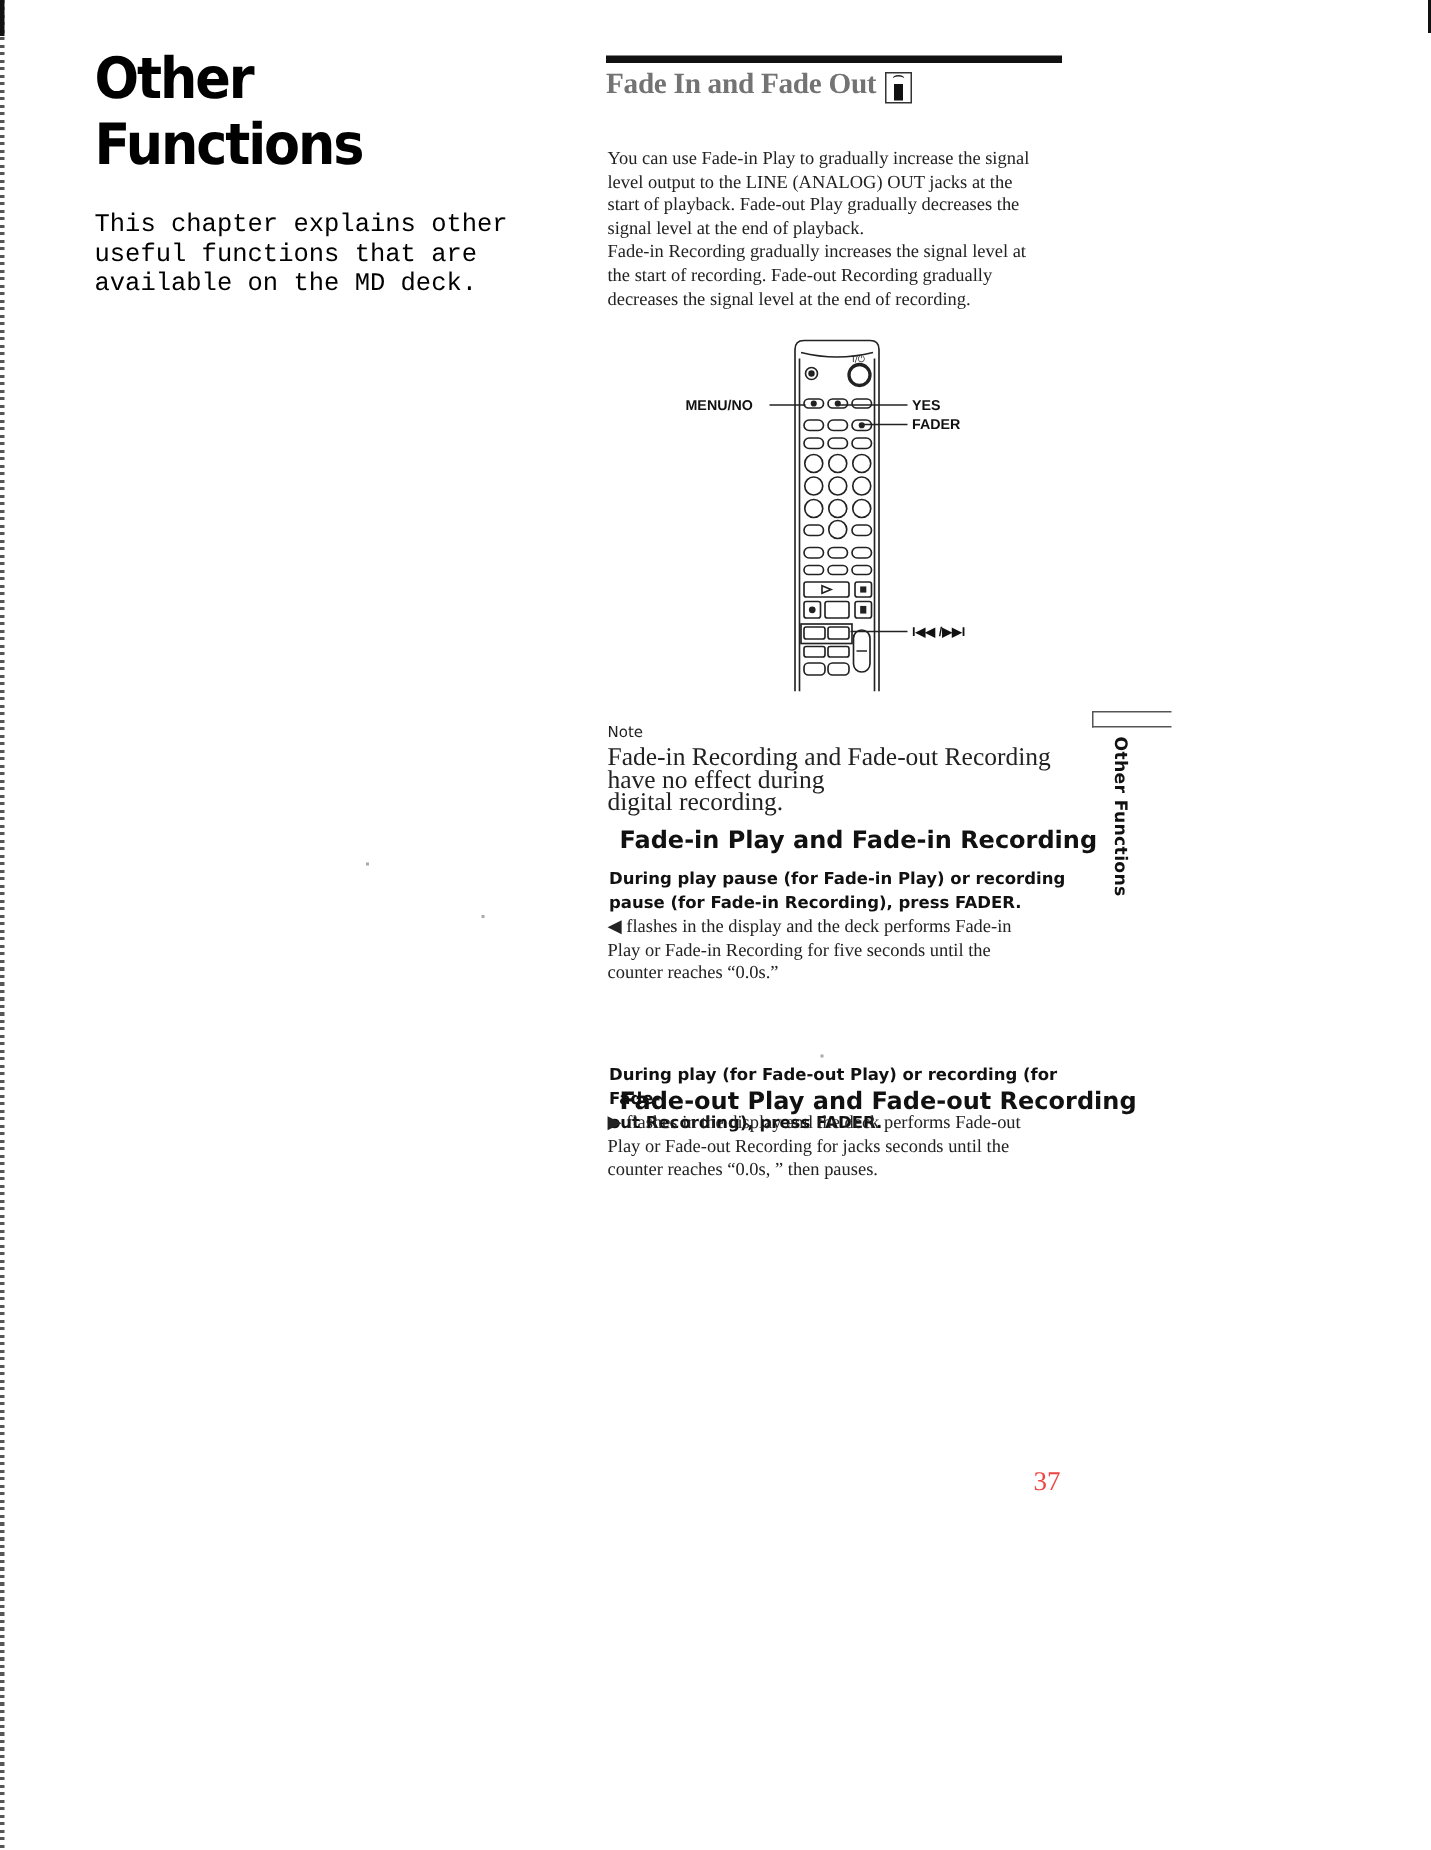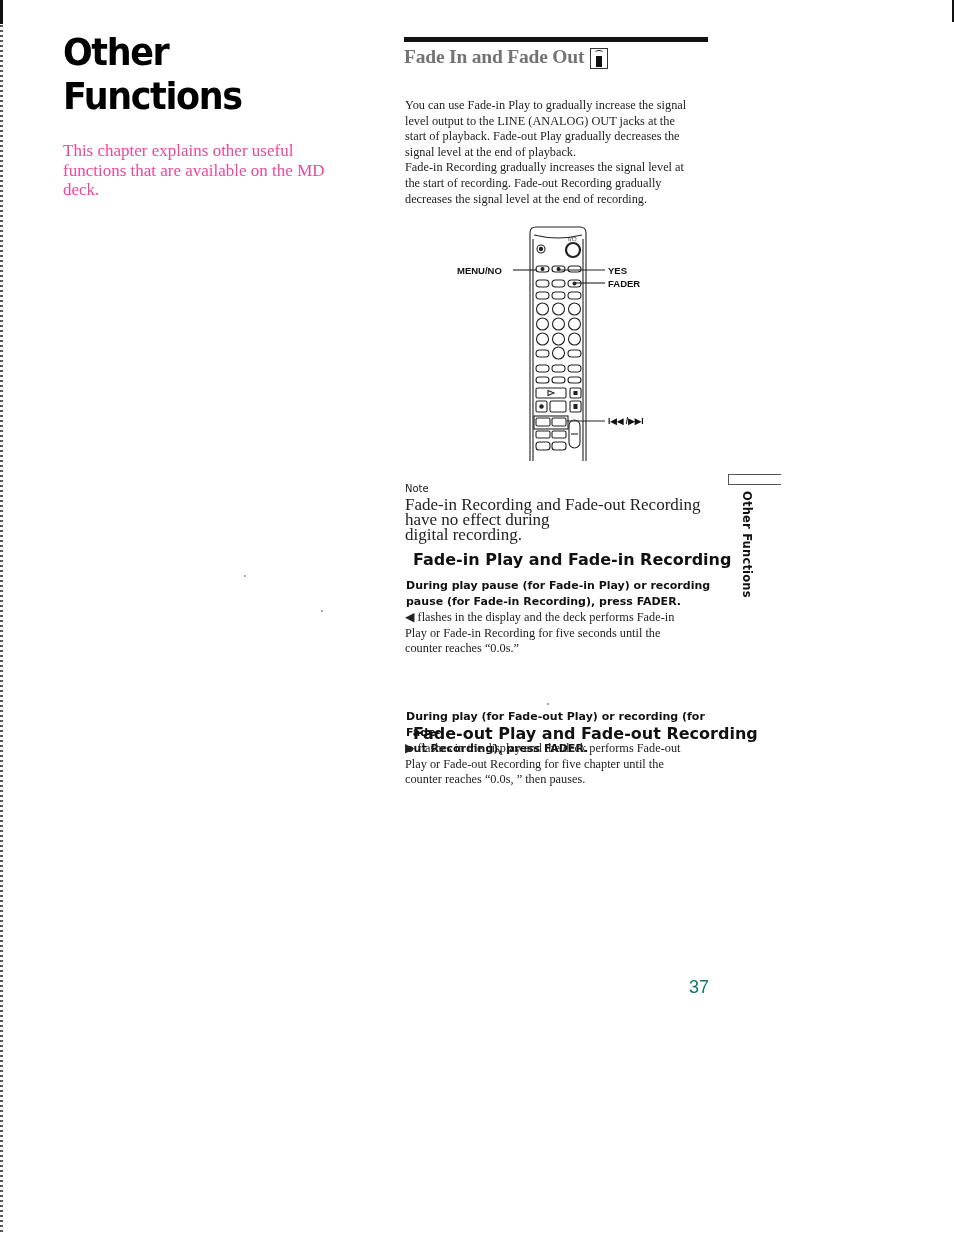--- a/index.html
+++ b/index.html
@@ -15,21 +15,21 @@
   .right-edge { position:absolute; right:0; top:0; width:2px; height:22px; background:#111; }
 
   .chapter-title {
     position:absolute; left:63px; top:30px; margin:0;
     font-family:"DejaVu Sans", sans-serif; font-weight:bold;
     font-size:38px; line-height:44px; letter-spacing:-1.5px; color:#000;
     transform:scaleX(0.92); transform-origin:left top;
   }
   .chapter-intro {
     position:absolute; left:63px; top:141px; width:290px; margin:0;
-    font-size:17px; line-height:19.5px; color:#ec4899;
+    font-size:17px; line-height:19.5px; color:#000000;font-family:Liberation Mono, monospace;
   }
 
   .section-rule { position:absolute; left:404px; top:37px; width:304px; height:5px; background:#111; }
   .section-title {
     position:absolute; left:404px; top:44px; margin:0;
     font-family:Liberation Serif, serif; font-weight:bold; font-size:19.5px; line-height:26px;
     color:#737373; display:flex; align-items:center; gap:6px; letter-spacing:-0.2px;
   }
   .remote-icon {
     display:inline-block; width:16px; height:19px; border:1px solid #333; position:relative; top:1px;
@@ -68,22 +68,22 @@
   .side-tab-box {
     position:absolute; left:728px; top:474px; width:52px; height:9px;
     border-top:1px solid #555; border-left:1px solid #555; border-bottom:1px solid #555;
   }
   .side-tab-text {
     position:absolute; left:740px; top:491px; writing-mode:vertical-rl;
     font-family:"DejaVu Sans", sans-serif; font-weight:bold; font-size:11.5px; color:#111;
     letter-spacing:0.2px;
   }
   .page-number {
-    position:absolute; left:689px; top:977px; font-family:Liberation Sans, sans-serif;
-    font-size:18px; color:#0f766e;
+    position:absolute; left:689px; top:977px; font-family:Liberation Serif, serif;
+    font-size:18px; color:#ef4444;
   }
   .speck { position:absolute; width:2px; height:2px; background:#aaa; }
 </style>
 </head>
 <body>
 
 <div class="left-edge"></div>
 <div class="left-edge-top"></div>
 <div class="right-edge"></div>
 
@@ -213,21 +213,21 @@
   <span>counter reaches “0.0s.”</span>
 </p>
 
 <h3 class="sub-heading" style="top:708px;margin-top:18px;">Fade-out Play and Fade-out Recording</h3>
 <p class="instr" style="top:709px;">
   <span>During play (for Fade-out Play) or recording (for Fade-</span><br>
   <span>out Recording), press FADER.</span>
 </p>
 <p class="para" style="top:741px;">
   <span>▶ flashes in the display and the deck performs Fade-out</span><br>
-  <span>Play or Fade-out Recording for five chapter until the</span><br>
+  <span>Play or Fade-out Recording for jacks seconds until the</span><br>
   <span>counter reaches “0.0s, ” then pauses.</span>
 </p>
 
 <div class="side-tab-box"></div>
 <span class="side-tab-text">Other Functions</span>
 
 <span class="page-number">37</span>
 
 <span class="speck" style="left:244px; top:575px;"></span>
 <span class="speck" style="left:321px; top:610px;"></span>

